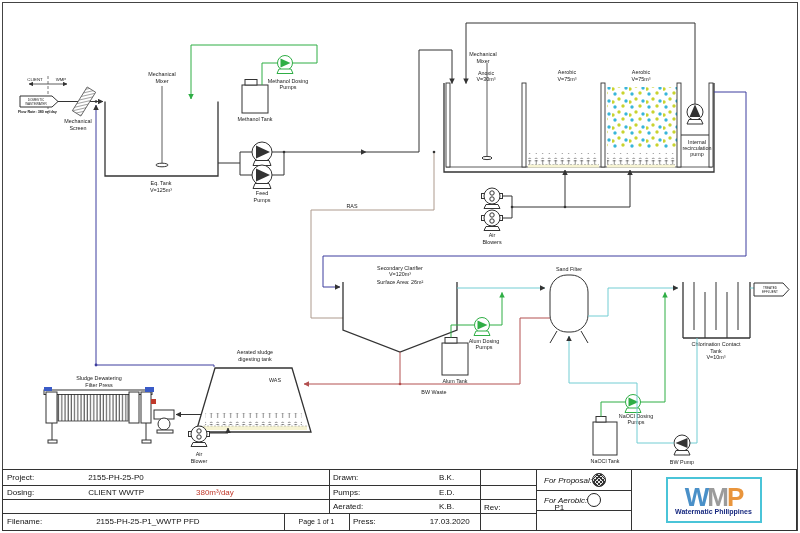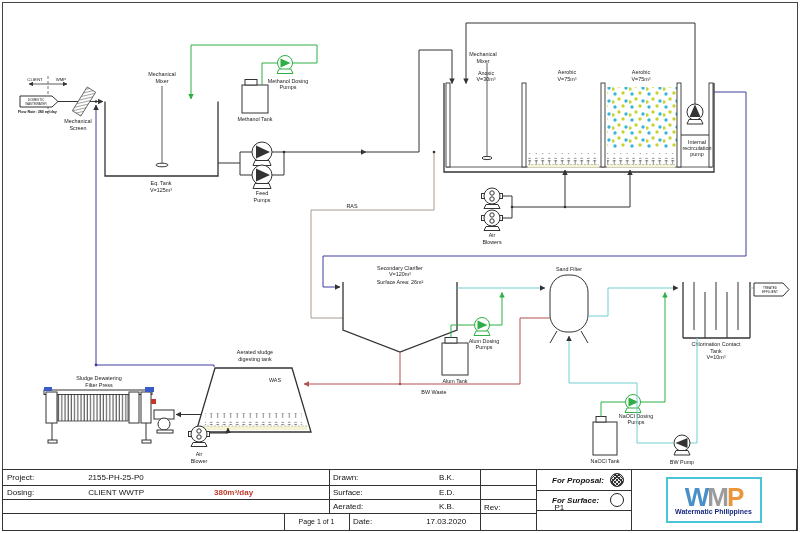--- a/index.html
+++ b/index.html
@@ -21,24 +21,24 @@
   .syg{fill:#fff;stroke:var(--green,#2fae45);stroke-width:1}
   .tg{fill:var(--green,#2fae45);stroke:none}
   .tk{fill:#333;stroke:none}
   .wall{fill:#fff;stroke:#333;stroke-width:.9}
   .dot{fill:#333;stroke:none}
   
   .tb{position:absolute;left:2px;top:469px;width:793px;height:60px;border:1px solid #333;font-size:8px;color:#111;}
   .ln{position:absolute;background:#333;}
   .cell{position:absolute;display:flex;align-items:center;white-space:nowrap;padding-left:4px;gap:44px;}
   .lb{margin-right:10px;}
-  .cap{color:var(--capacity_red,#c0392b);margin-left:26px;font-weight:bold;}
+  .cap{color:var(--capacity_red,#c0392b);margin-left:8px;}
   .lbw{display:inline-block;width:62px;margin-right:0;}
   .fr{position:absolute;left:533px;width:95px;height:20px;display:flex;align-items:center;
-      justify-content:space-between;padding:0 7px 0 16px;font-style:italic;font-weight:700;box-sizing:border-box;}
+      padding:0 7px 0 8px;font-style:italic;font-weight:400;box-sizing:border-box;}
   .cir{width:12px;height:12px;border:1px solid #222;border-radius:50%;background:#fff;flex:0 0 auto;}
   .cir.filled{background:repeating-linear-gradient(45deg,#333 0 1px,transparent 1px 2.6px),
               repeating-linear-gradient(-45deg,#333 0 1px,#e8e8e8 1px 2.6px);}
   .logocell{position:absolute;left:628px;top:0;width:165px;height:60px;display:flex;align-items:center;justify-content:center;}
   .lg{width:96px;height:46px;border:2px solid var(--logo_border,#4ac4d8);display:flex;flex-direction:column;
       align-items:center;justify-content:center;box-sizing:border-box;background:#fff;}
   .lgl{font-weight:800;font-size:26px;line-height:24px;letter-spacing:-2px;}
   .lgl .w1{color:var(--logo_blue,#4a90c8)} .lgl .m1{color:var(--logo_gray,#9b9b9b)} .lgl .p1{color:var(--logo_orange,#e9953c)}
   .tag{font-size:7px;font-weight:700;color:var(--logo_navy,#182a80);margin-top:-1px;}
 </style>
@@ -358,48 +358,52 @@
 
   <div class="cell" style="left:0;top:0;width:326px;height:15px">
     <span class="lb">Project:</span>
     <span>2155-PH-25-P0</span>
   </div>
   <div class="cell" style="left:0;top:15px;width:326px;height:14px">
     <span class="lb">Dosing:</span>
     <span>CLIENT WWTP</span>
     <span class="cap">380m³/day</span>
   </div>
+  <div class="cell" style="left:0;top:43px;width:281px;height:17px">
+    <span class="lb">Filename:</span>
+    <span>2155-PH-25-P1_WWTP PFD</span>
+  </div>
   <div class="cell" style="left:281px;top:43px;width:65px;height:17px;justify-content:center;padding-left:0;font-size:7px">Page 1 of 1</div>
   <div class="cell" style="left:346px;top:43px;width:131px;height:17px">
-    <span class="lb">Date:</span>
+    <span class="lb">Press:</span>
     <span>17.03.2020</span>
   </div>
   <div class="cell" style="left:477px;top:29px;width:56px;height:17px">
     <span class="lb">Rev:</span>
     <span>P1</span>
   </div>
   <div class="cell" style="left:326px;top:0;width:151px;height:15px">
     <span class="lbw">Drawn:</span>
     <span>B.K.</span>
   </div>
   <div class="cell" style="left:326px;top:15px;width:151px;height:14px">
-    <span class="lbw">Surface:</span>
+    <span class="lbw">Pumps:</span>
     <span>E.D.</span>
   </div>
   <div class="cell" style="left:326px;top:29px;width:151px;height:14px">
     <span class="lbw">Aerated:</span>
     <span>K.B.</span>
   </div>
 
   <div class="fr" style="top:0">
     <span>For Proposal:</span>
     <span class="cir filled"></span>
   </div>
   <div class="fr" style="top:20px">
-    <span>For Surface:</span>
+    <span>For Aerobic:</span>
     <span class="cir"></span>
   </div>
 
   <div class="logocell">
     <div class="lg">
       <div class="lgl">
         <span class="w1">W</span><span class="m1">M</span><span class="p1">P</span>
       </div>
       <div class="tag">Watermatic Philippines</div>
     </div>

